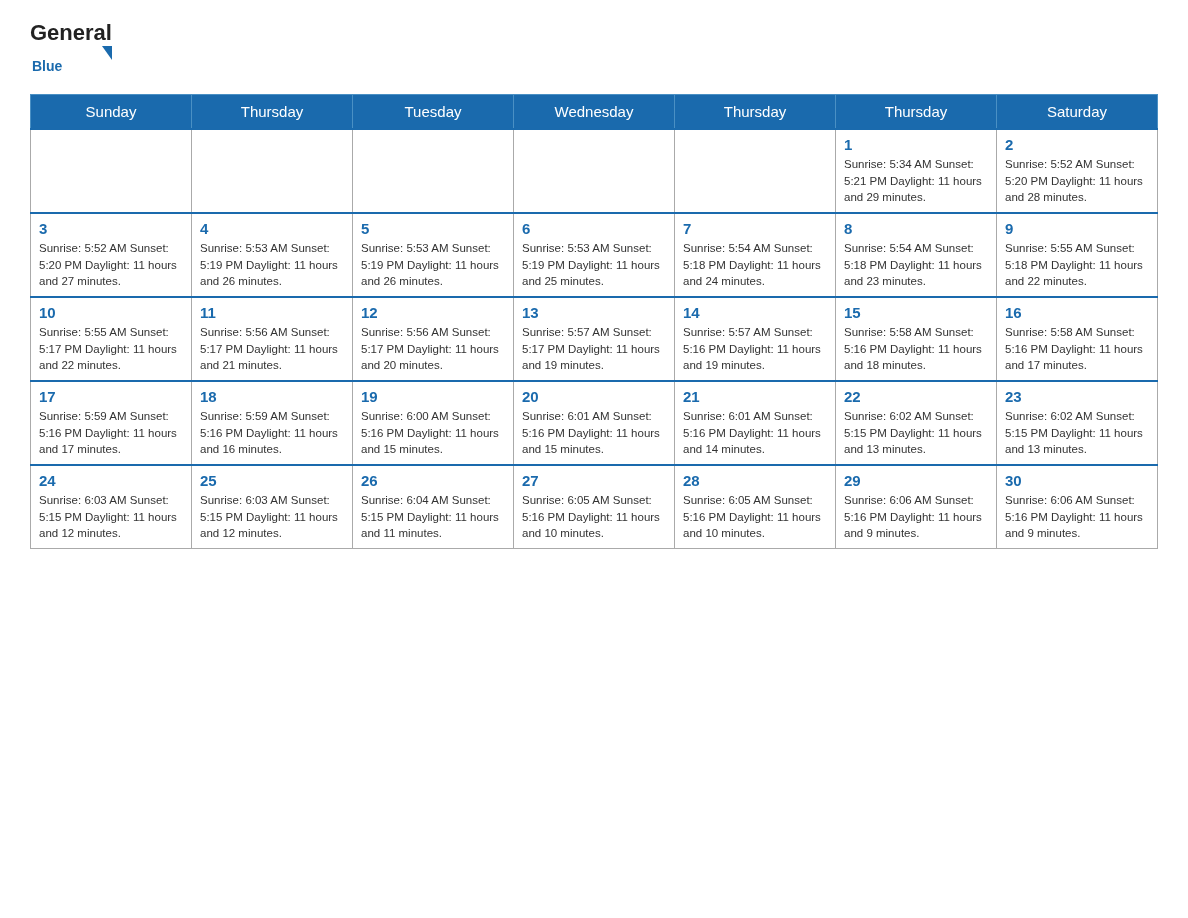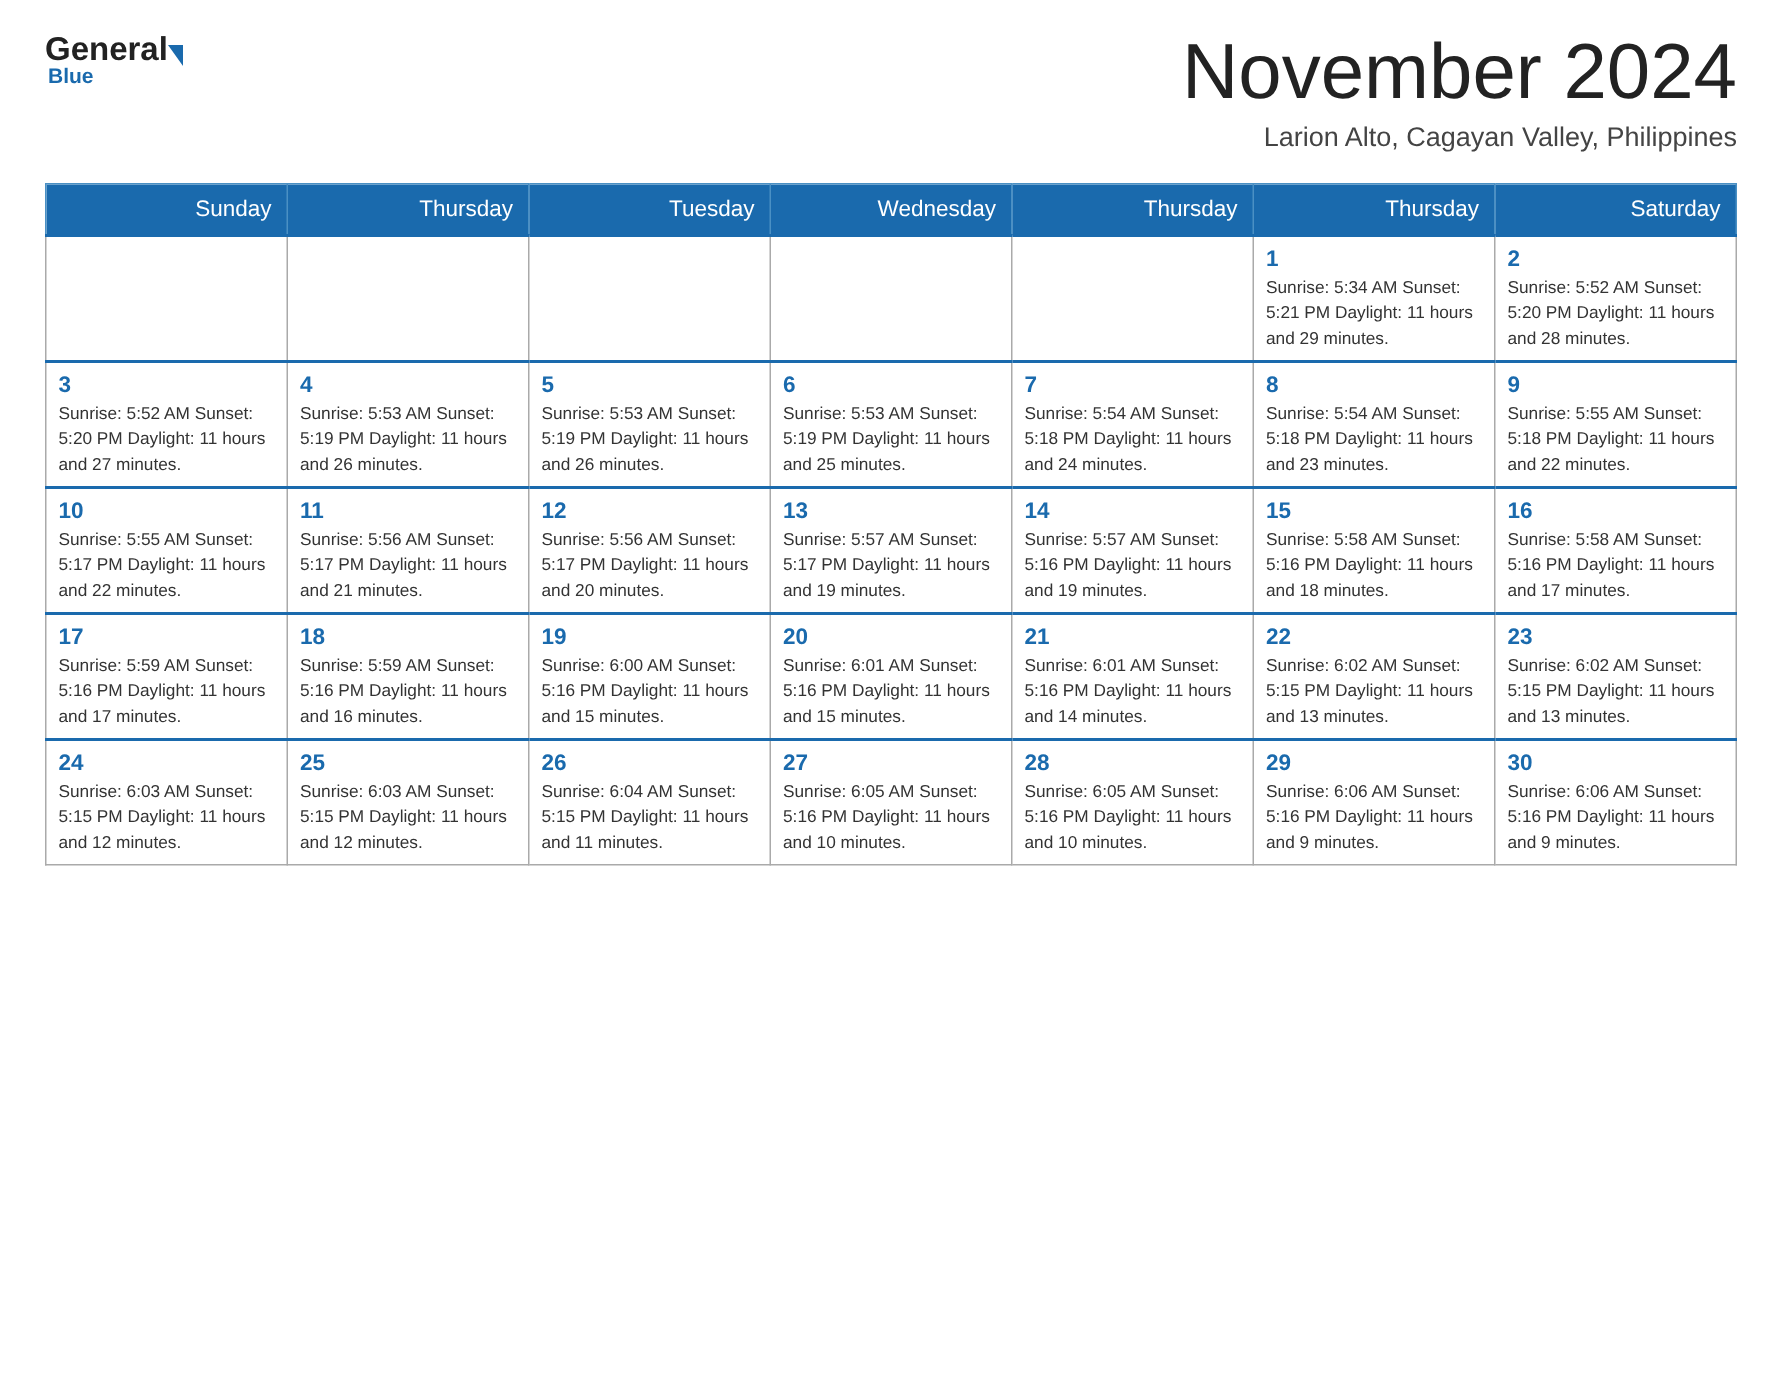--- a/index.html
+++ b/index.html
@@ -19,20 +19,21 @@
       display: flex;
       flex-direction: column;
       align-items: flex-start;
     }
     .logo-text {
       display: flex;
       align-items: flex-end;
       font-size: 22px;
       font-weight: bold;
       color: #222;
+      flex-direction: column;
     }
     .logo-triangle {
       width: 0;
       height: 0;
       border-left: 10px solid transparent;
       border-right: 0px solid transparent;
       border-top: 14px solid #1a6aad;
       display: inline-block;
       margin-bottom: 2px;
     }
@@ -61,21 +62,21 @@
       width: 100%;
       border-collapse: collapse;
       border: 1px solid #555;
     }
     .calendar th {
       background: #1a6aad;
       color: #fff;
       padding: 8px 10px;
       font-size: 15px;
       font-weight: normal;
-      text-align: right;
+      text-align: center;
       border: 1px solid #4a90c4;
     }
     .calendar td {
       vertical-align: top;
       padding: 6px 8px;
       border: 1px solid #aaa;
       width: 14.28%;
       min-height: 100px;
       font-size: 12px;
       color: #333;
@@ -102,24 +103,20 @@
 </head>
 <body>
 
 <div class="header">
   <div class="logo">
     <div class="logo-text">
       <span>General</span>
       <span class="logo-triangle"></span>
     </div>
     <div class="logo-sub">Blue</div>
-  </div>
-  <div class="title-area">
-    <div class="page-title">November 2024</div>
-    <div class="subtitle">Larion Alto, Cagayan Valley, Philippines</div>
   </div>
 </div>
 
 <table class="calendar">
   <thead>
     <tr>
       <th>Sunday</th>
       <th>Thursday</th>
       <th>Tuesday</th>
       <th>Wednesday</th>

